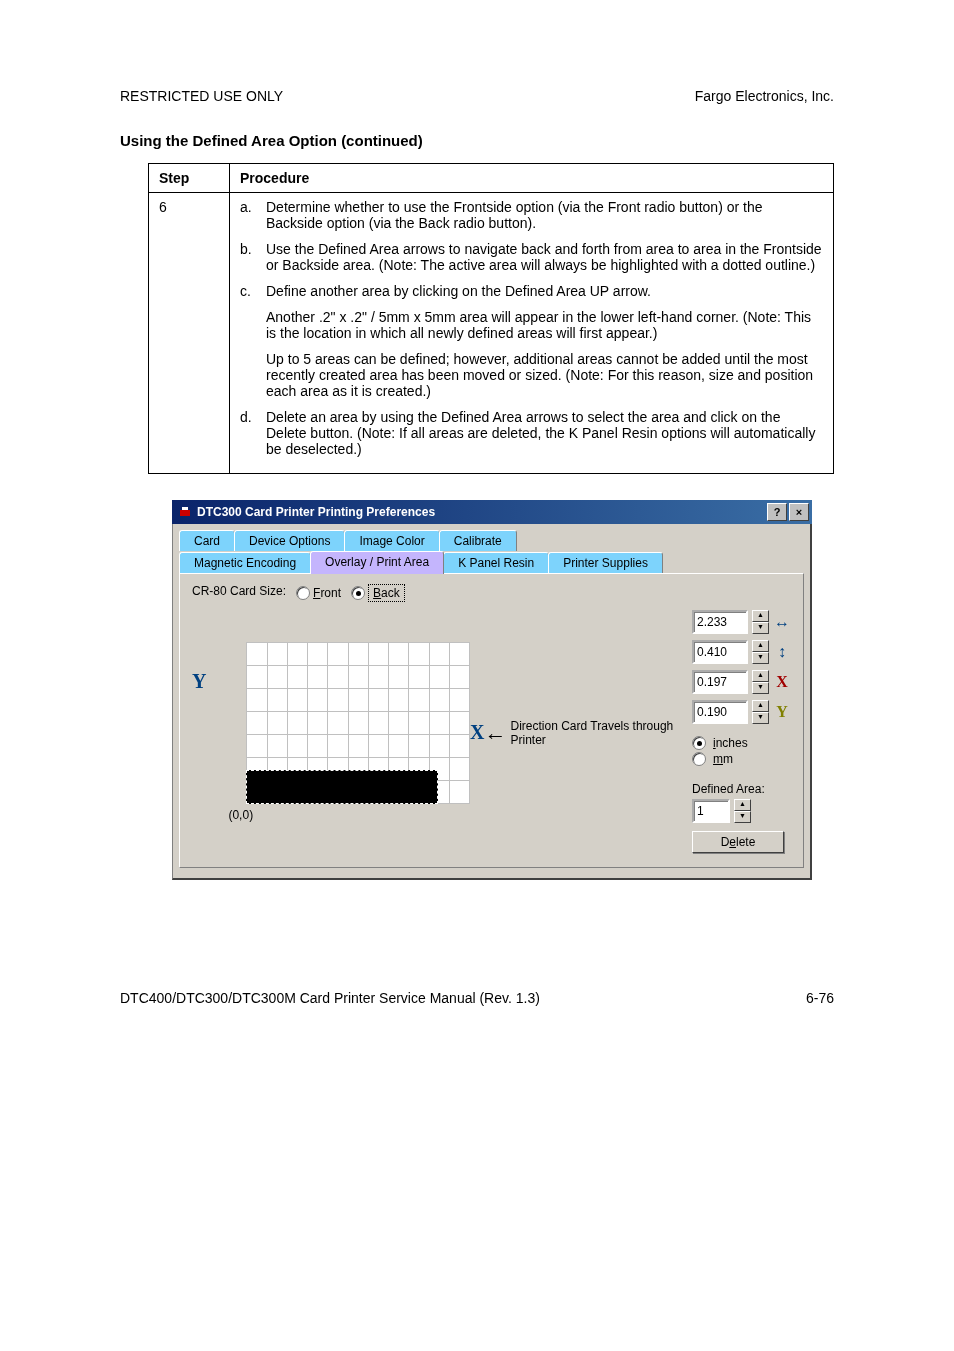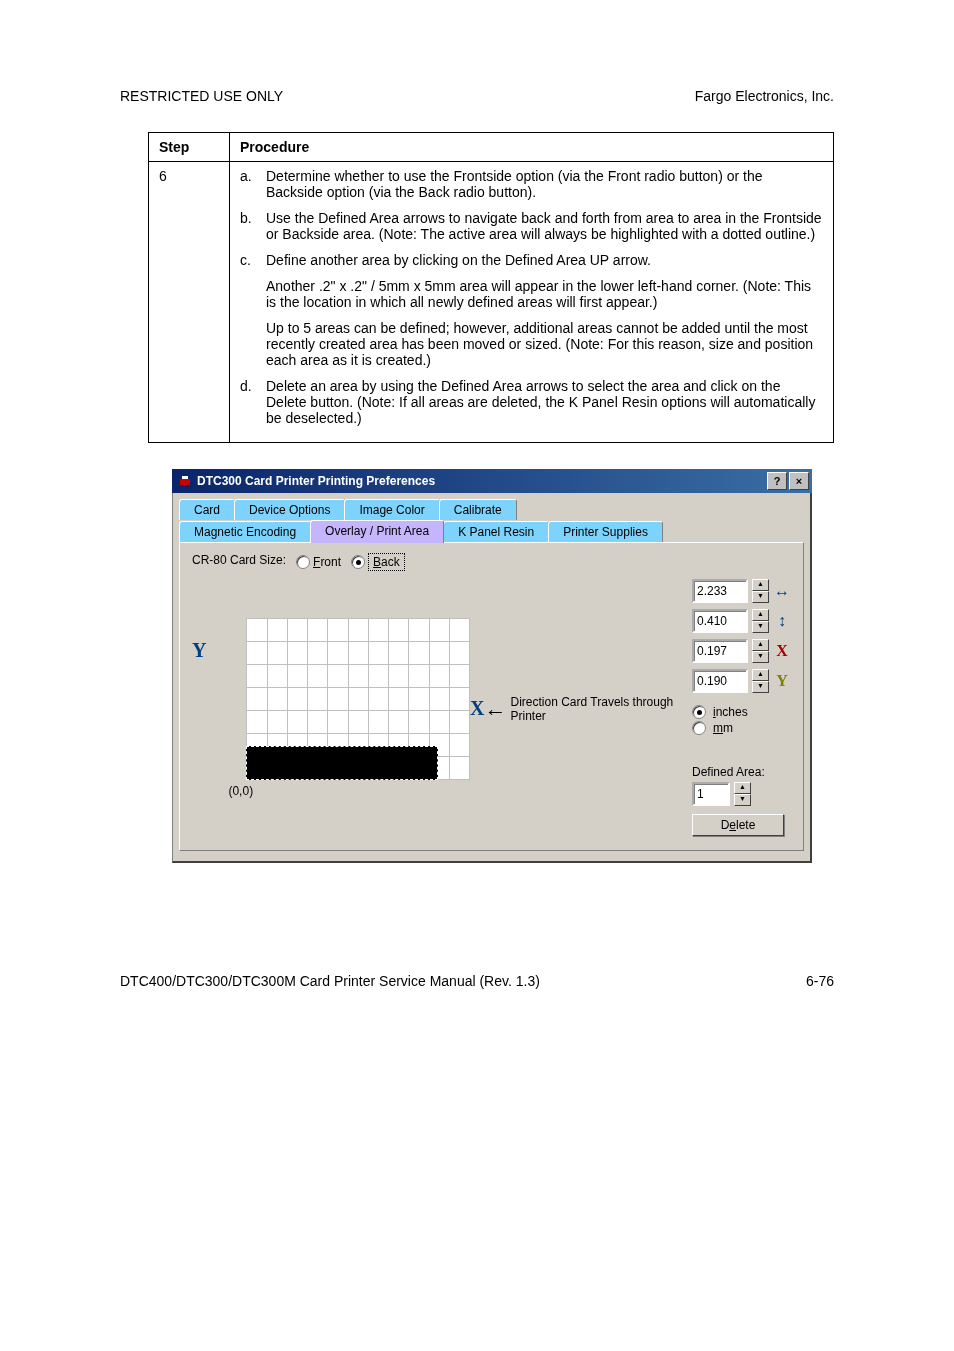--- a/index.html
+++ b/index.html
@@ -230,21 +230,21 @@
   .dim-icon {
     font-family:"Times New Roman",serif;
     font-weight:bold;
     font-size:16px;
     color:#004080;
     width:18px;text-align:center;
   }
   .units-block {
     margin-top:6px;
   }
-  .defined-area-block{margin-top:24px;}
+  .defined-area-block{margin-top:10px;}
   .btn3d {
     background:#d4d0c8;
     border:1px solid #fff;
     border-right-color:#404040;border-bottom-color:#404040;
     box-shadow: 1px 1px 0 #808080;
     padding:3px 16px;
     font-size:12px;
     width:58px;text-align:center;
   }
   .arrow-left {
@@ -267,20 +267,21 @@
 </head>
 <body>
 
 <div class="page">
 
   <div class="header-row">
     <div>RESTRICTED USE ONLY</div>
     <div>Fargo Electronics, Inc.</div>
   </div>
 
+  <div class="section-title">Using the Defined Area Option (continued)</div>
 
   <table class="proc">
     <tbody>
         <tr>
       <th class="step-col">Step</th>
       <th>Procedure</th>
     </tr>
     <tr>
       <td class="step-col">6</td>
       <td>

